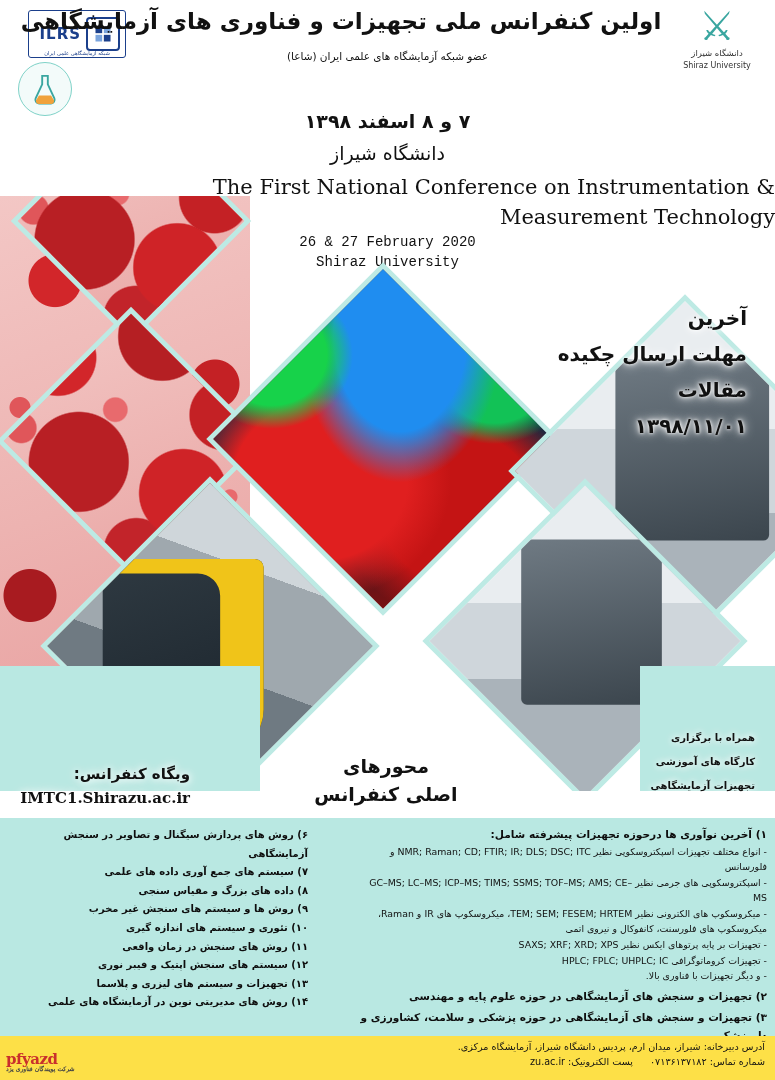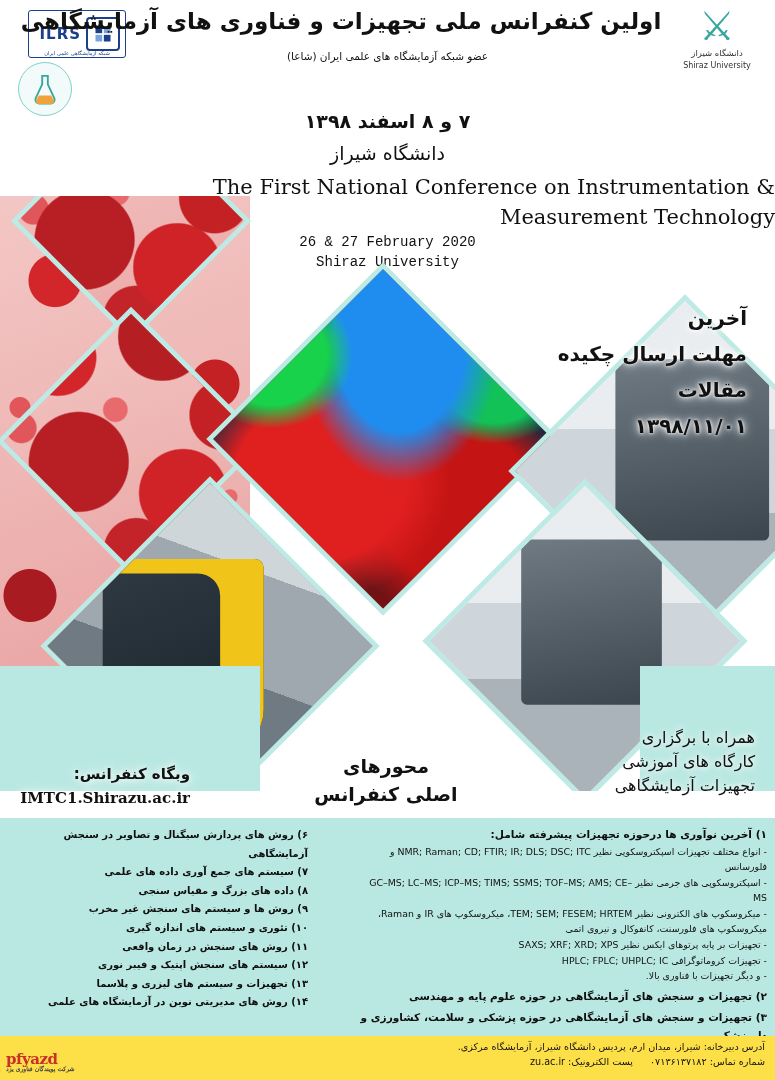--- a/index.html
+++ b/index.html
@@ -149,21 +149,21 @@
   }
 
   
   .deadline{
     position:absolute;top:300px;right:28px;width:250px;text-align:right;
     font-size:20px;font-weight:bold;color:#111;line-height:36px;
     text-shadow:0 0 6px #fff,0 0 12px #fff,0 0 3px #fff;
   }
   .workshops{
     position:absolute;top:726px;right:20px;width:260px;text-align:right;
-    font-size:16px;font-weight:normal;color:#111;line-height:24px;
+    font-size:10px;font-weight:bold;color:#111;line-height:24px;
     text-shadow:0 0 6px #fff,0 0 10px #fff;
   }
   .axes-title{
     position:absolute;top:752px;left:296px;width:180px;text-align:center;
     font-size:19px;font-weight:bold;color:#111;line-height:28px;
     text-shadow:0 0 7px #fff,0 0 12px #fff;
   }
   .website{
     position:absolute;top:762px;left:10px;width:180px;text-align:right;
     font-size:15px;font-weight:bold;color:#111;line-height:24px;

